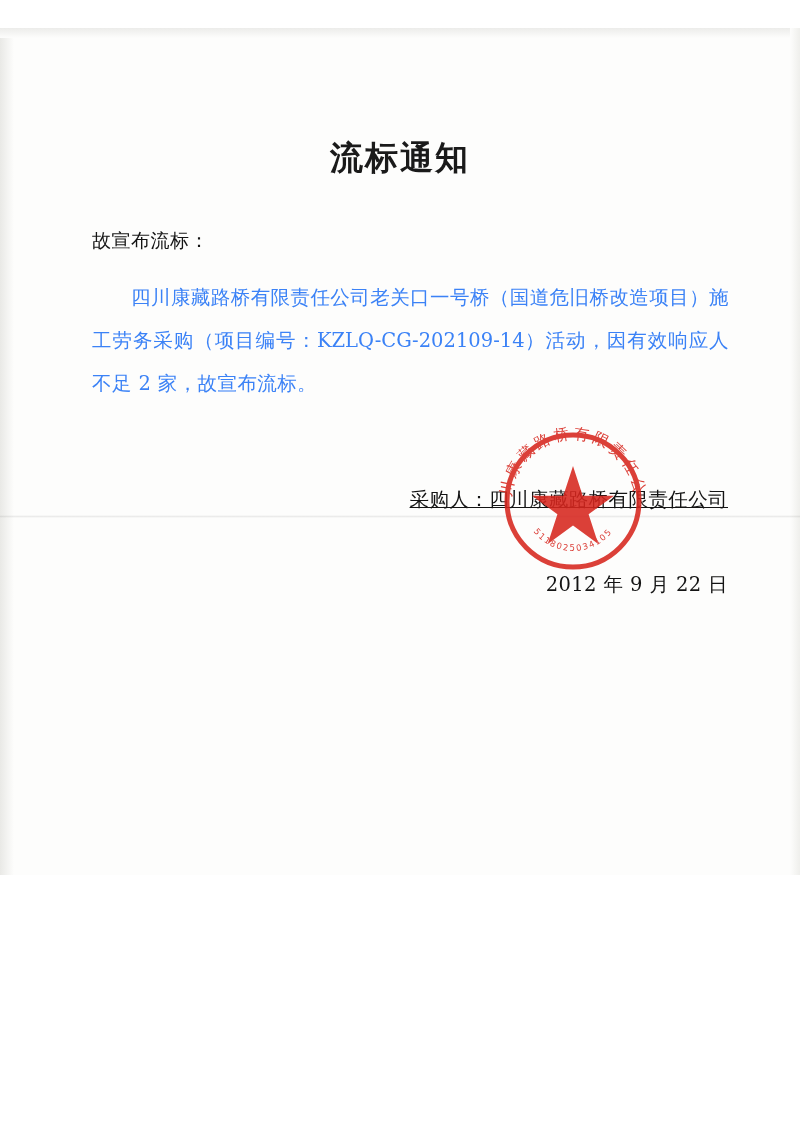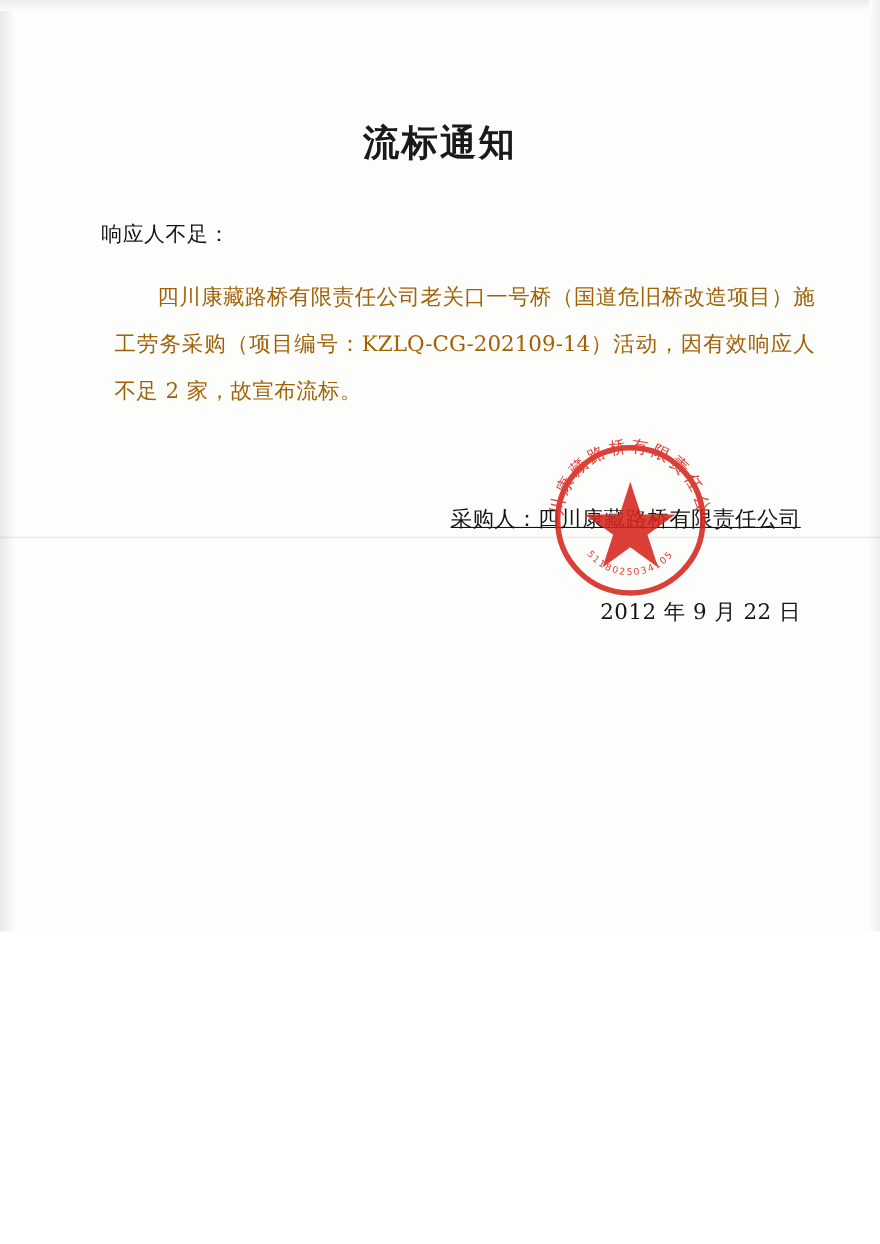--- a/index.html
+++ b/index.html
@@ -9,20 +9,21 @@
   }
   body {
     font-family: "DejaVu Serif", "Liberation Serif", serif;
   }
   .page {
     position: relative;
     width: 800px;
     height: 847px;
     background: #fdfdfc;
     overflow: hidden;
+    margin-top: 28px;
   }
   
   .scan-edge-left {
     position: absolute;
     left: 0; top: 0;
     width: 14px; height: 100%;
     background: linear-gradient(to right, #e9e9e6, #fdfdfc);
     pointer-events: none;
   }
   .scan-edge-top {
@@ -65,25 +66,25 @@
     top: 200px;
     left: 92px;
     font-size: 19px;
     color: #141414;
     letter-spacing: 0.5px;
   }
 
   .body-block {
     position: absolute;
     top: 248px;
-    left: 104px;
+    left: 92px;
     width: 637px;
     font-size: 19.5px;
     line-height: 43px;
-    color: #a16207;
+    color: #3b82f6;
     text-align: justify;
     text-justify: inter-character;
     letter-spacing: 0.4px;
   }
   .body-block .indent {
     display: inline-block;
     width: 39px;
   }
   .code {
     font-family: "DejaVu Serif", "Liberation Serif", serif;
@@ -128,21 +129,21 @@
 
 <div class="page">
 
   <div class="scan-edge-left"></div>
   <div class="scan-edge-top"></div>
   <div class="scan-edge-right"></div>
   <div class="scan-fold"></div>
 
   <div class="doc-title">流标通知</div>
 
-  <div class="salutation">响应人不足：</div>
+  <div class="salutation">故宣布流标：</div>
 
   <div class="body-block">
     <span class="indent"></span><span>四川康藏路桥有限责任公司老关口一号桥（国道危旧桥改造项</span><span>目）施工劳务采购（项目编号：</span><span class="code">KZLQ-CG-202109-14</span><span>）活动，因有效</span><span>响应人不足 2 家，故宣布流标。</span>
   </div>
 
   <div class="signature">采购人：四川康藏路桥有限责任公司</div>
 
   <div class="date-line">2012 年 9 月 22 日</div>
 
   <div class="seal">

